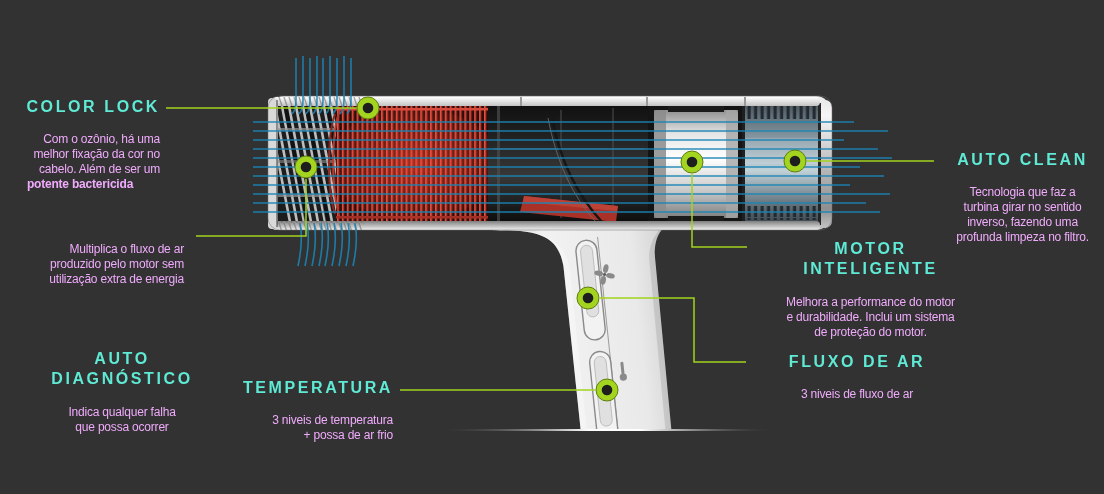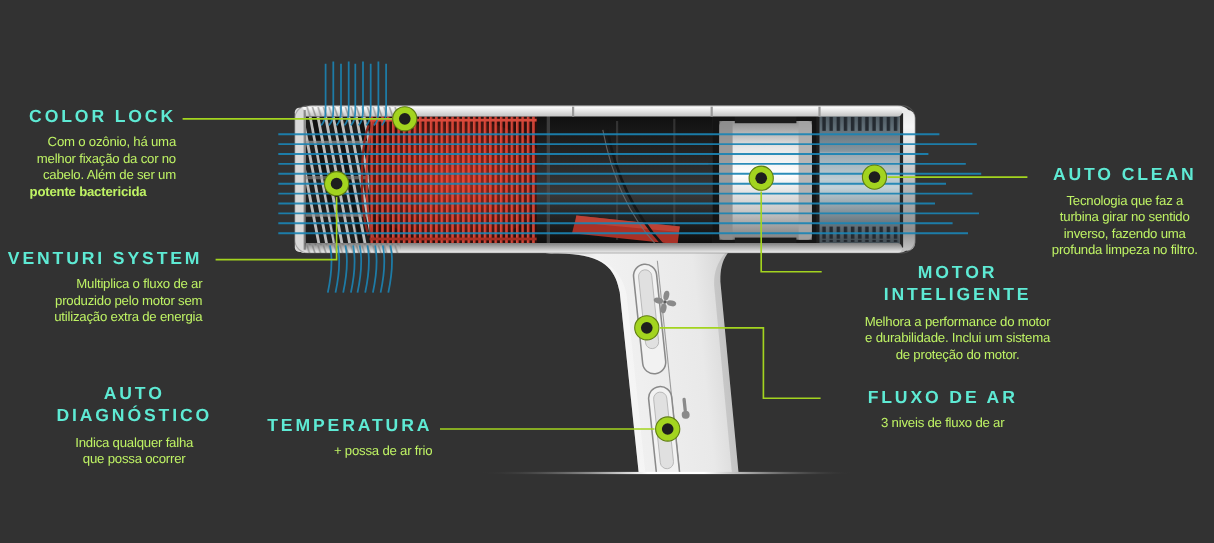--- a/index.html
+++ b/index.html
@@ -11,22 +11,22 @@
   .art { position:absolute; left:0; top:0; }
   .callout { position:absolute; }
   .align-right { text-align:right; }
   .align-left  { text-align:center; }
   .c-title {
     color:#5eead4; font-weight:bold; font-size:16px;
     letter-spacing:2.6px; line-height:19px; white-space:nowrap;
   }
   .c-title.twoline { line-height:20px; }
   .c-desc {
-    color:#bef264; font-size:12px; letter-spacing:-0.2px;
-    line-height:15px; margin-top:6px; white-space:nowrap;
+    color:#f0abfc; font-size:12px; letter-spacing:-0.2px;
+    line-height:15px; margin-top:16px; white-space:nowrap;
   }
   .c-desc .bold { font-weight:bold;text-align:center; }
 </style>
 </head>
 <body>
 
 <div class="stage">
 
   <svg class="art" width="1104" height="494" viewBox="0 0 1104 494">
     <defs>
@@ -308,21 +308,20 @@
     <div class="c-title">COLOR LOCK</div>
     <div class="c-desc">
       <div>Com o ozônio, há uma</div>
       <div>melhor fixação da cor no</div>
       <div>cabelo. Além de ser um</div>
       <div class="bold">potente bactericida</div>
     </div>
   </div>
 
   <div class="callout align-right" style="left:0;top:226px;width:184px">
-    <div class="c-title">VENTURI SYSTEM</div>
     <div class="c-desc">
       <div>Multiplica o fluxo de ar</div>
       <div>produzido pelo motor sem</div>
       <div>utilização extra de energia</div>
     </div>
   </div>
 
   <div class="callout align-left" style="left:22px;top:349px;width:200px">
     <div class="c-title twoline">
       <div>AUTO</div>
@@ -330,20 +329,21 @@
     </div>
     <div class="c-desc">
       <div>Indica qualquer falha</div>
       <div>que possa ocorrer</div>
     </div>
   </div>
 
   <div class="callout align-right" style="left:193px;top:378px;width:200px">
     <div class="c-title">TEMPERATURA</div>
     <div class="c-desc">
+      <div>3 niveis de temperatura</div>
       <div>+ possa de ar frio</div>
     </div>
   </div>
 
   <div class="callout align-left" style="left:753px;top:239px;width:235px">
     <div class="c-title twoline">
       <div>MOTOR</div>
       <div>INTELIGENTE</div>
     </div>
     <div class="c-desc">

